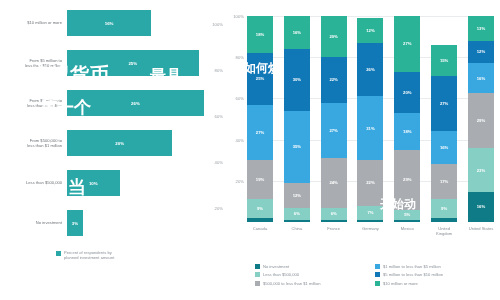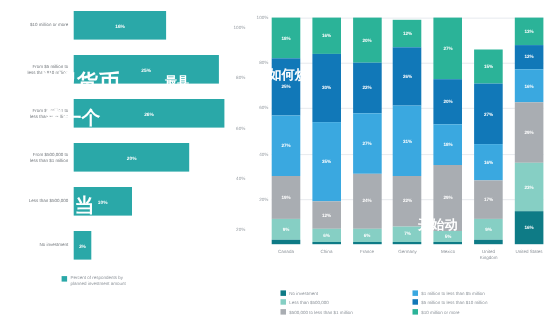--- a/index.html
+++ b/index.html
@@ -368,19 +368,19 @@
           <span class="rleg-text">$500,000 to less than $1 million</span>
         </div>
         <div class="rleg-item">
           <span class="rleg-swatch" style="background: rgb(43, 179, 152);"></span>
           <span class="rleg-text">$10 million or more</span>
         </div>
       </div>
   </div>
 
   <div class="wm" style="left:30px;top:62px;font-size:19px;letter-spacing:1px">虚拟货币</div>
-  <div class="wm" style="left:150px;top:66px;font-size:11px">最具</div>
+  <div class="wm" style="left:150px;top:66px;font-size:16px">最具</div>
   <div class="wm" style="left:40px;top:96px;font-size:17px">第一个</div>
   <div class="wm" style="left:68px;top:175px;font-size:18px">当</div>
   <div class="wm" style="left:244px;top:60px;font-size:12px">如何炒</div>
   <div class="wm" style="left:380px;top:196px;font-size:12px">开始动</div>
 
 </div>
 
 </body></html>

